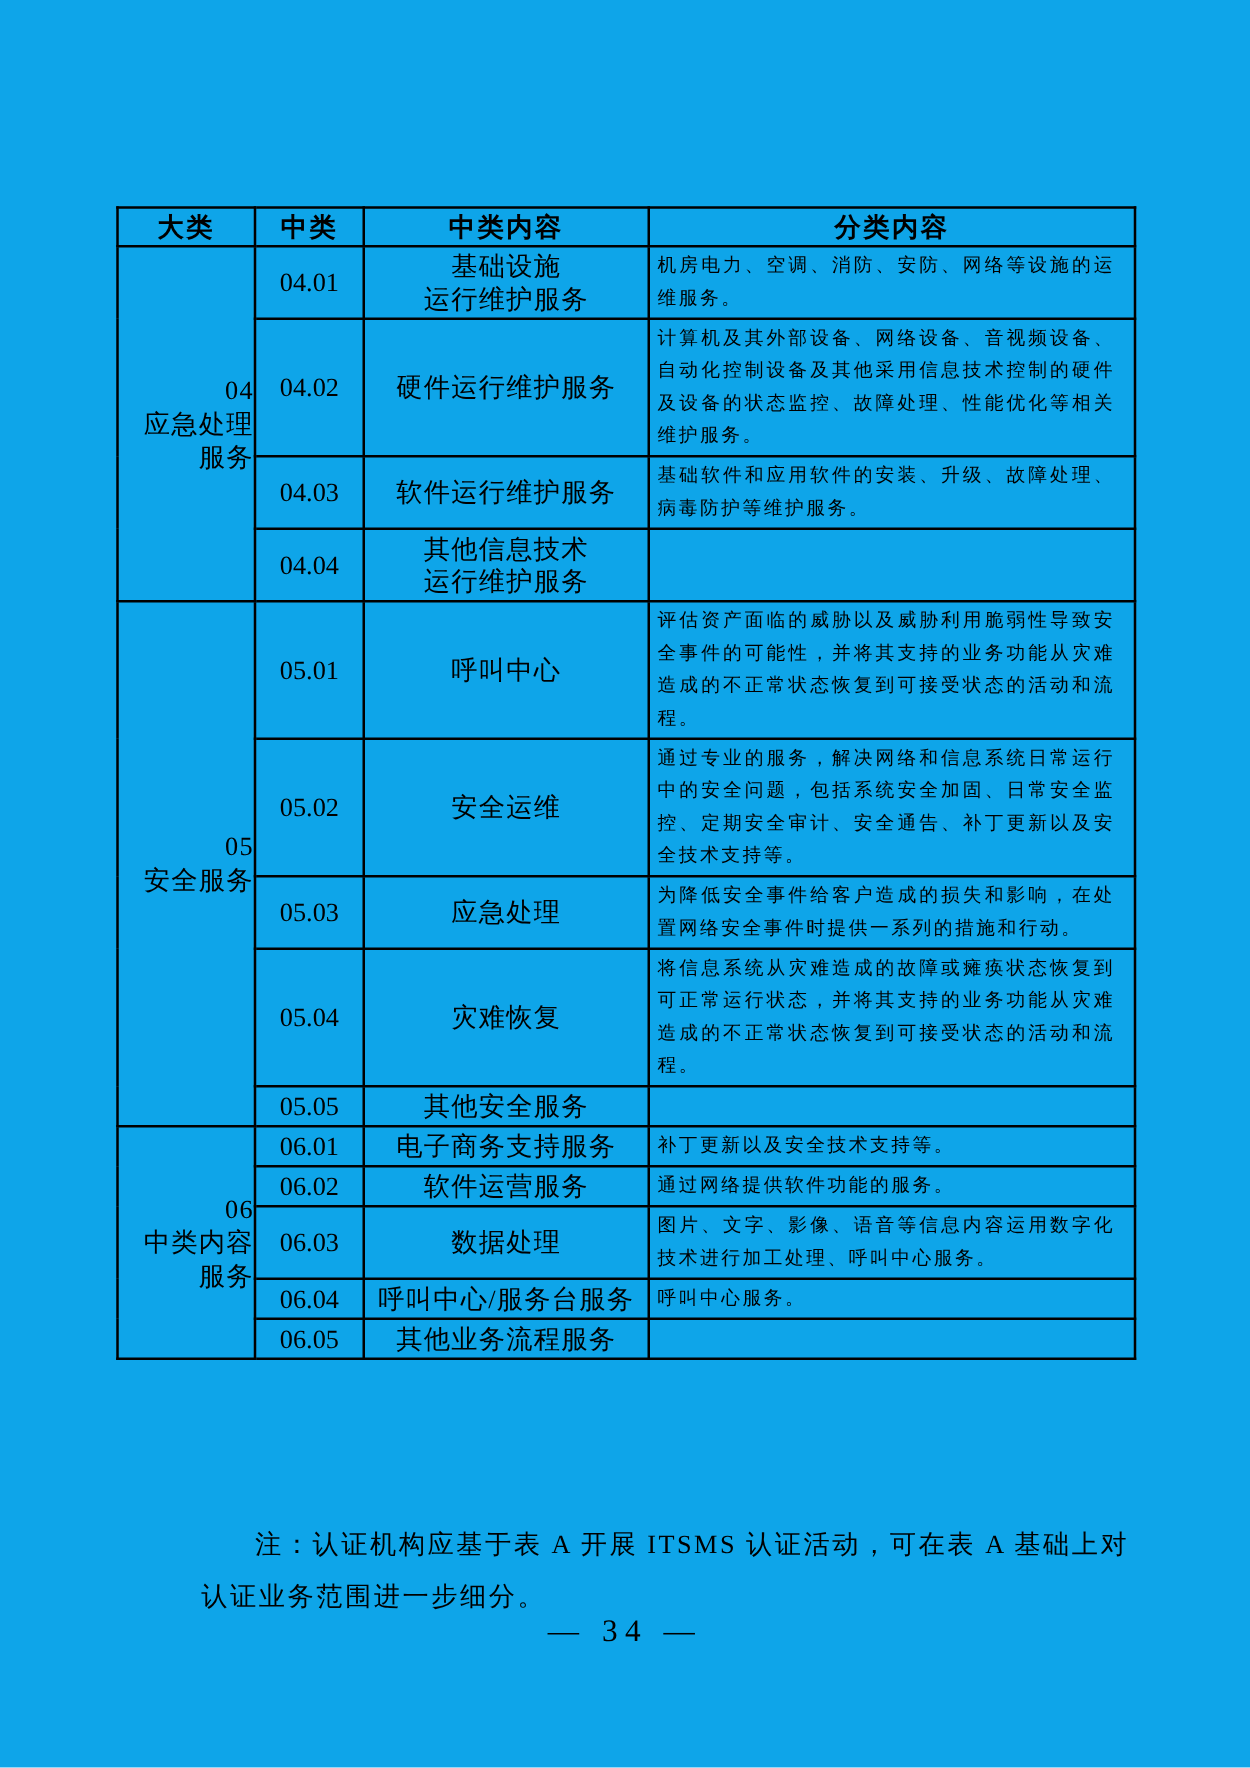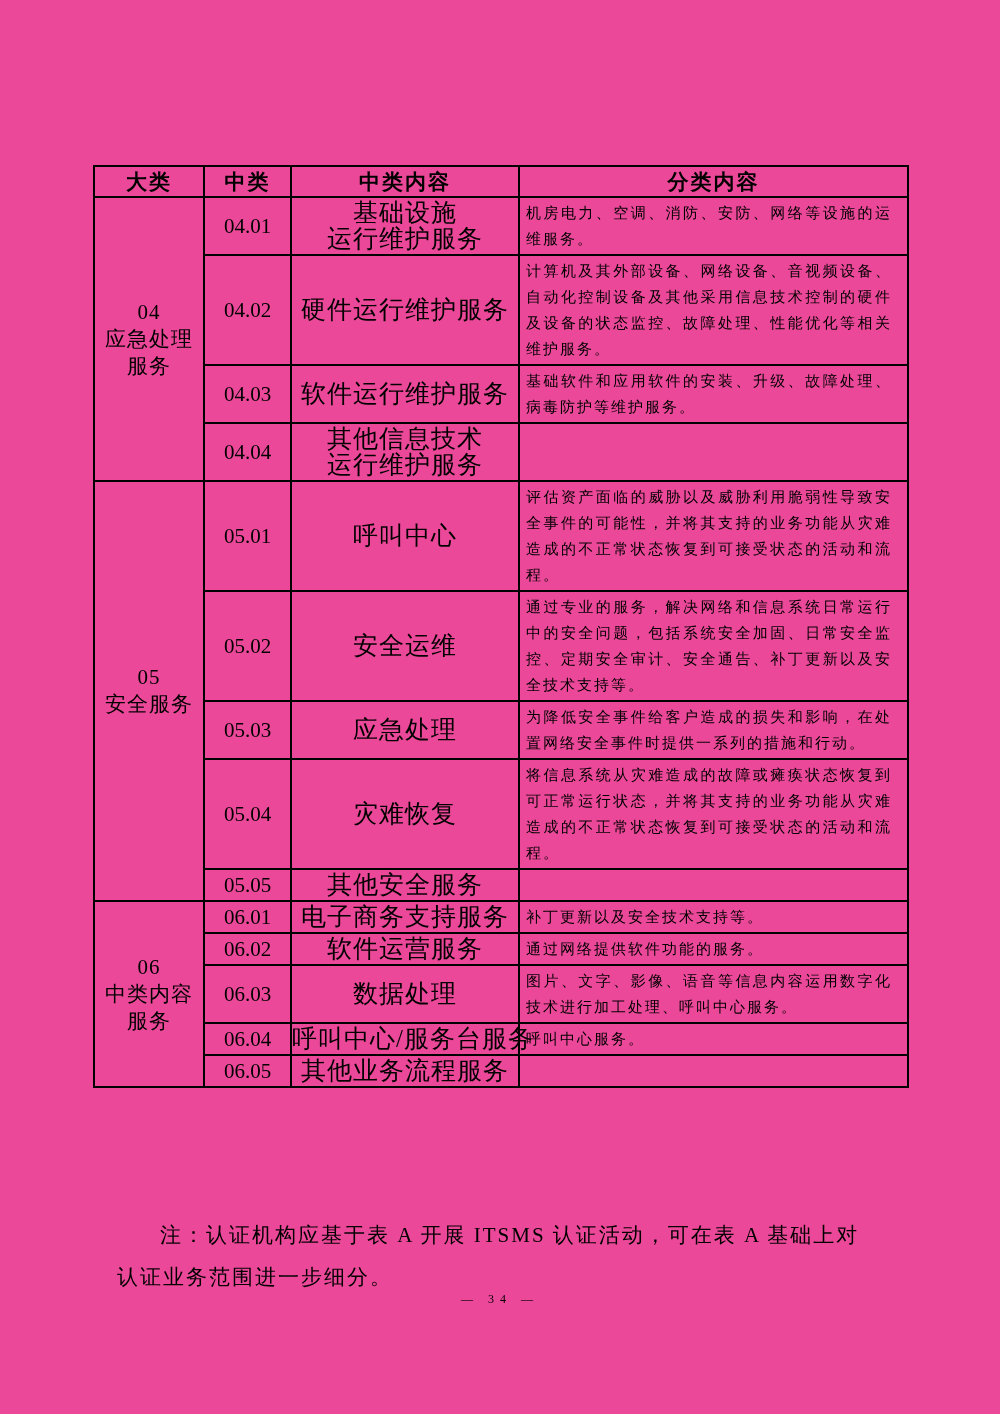--- a/index.html
+++ b/index.html
@@ -1,20 +1,20 @@
 <!DOCTYPE html>
 <html lang="zh"><head>
 <meta charset="utf-8">
 <style>
   html, body { margin: 0; padding: 0; background: #ffffff; }
   .page {
     position: relative;
     width: 1000px;
     height: 1414px;
-    background: #ec4899;
+    background: #0ea5e9;
     color: #000000;
     font-family: "Liberation Serif", "DejaVu Serif", serif;
     overflow: hidden;
   }
   table.doc-table {
     position: absolute;
     left: 93px;
     top: 165px;
     width: 814px;
     border-collapse: collapse;
@@ -26,35 +26,35 @@
   }
   .doc-table th {
     height: 29px;
     font-size: 21px;
     font-weight: bold;
     letter-spacing: 2px;
     text-align: center;
     vertical-align: middle;
   }
   td.cat-cell {
-    text-align: center;
+    text-align: right;
     vertical-align: middle;
     font-size: 21px;
     line-height: 27px;
     letter-spacing: 1px;
   }
   td.code-cell {
     text-align: center;
     vertical-align: middle;
     font-size: 21px;
   }
   td.name-cell {
     text-align: center;
     vertical-align: middle;
-    font-size: 25px;
+    font-size: 21px;
     line-height: 26px;
     letter-spacing: 1px;
     padding: 2px 0;
   }
   td.name-cell div { white-space: nowrap; }
   td.desc-cell {
     vertical-align: middle;
     font-size: 15px;
     line-height: 26px;
     letter-spacing: 2px;
@@ -64,29 +64,29 @@
   }
   .note {
     position: absolute;
     left: 117px;
     top: 1214px;
     width: 790px;
     font-size: 21px;
     letter-spacing: 2px;
     line-height: 42px;
   }
-  .note .note-line { white-space: nowrap; }
+  .note .note-line { white-space: nowrap; margin-left: 44px; }
   .note .note-line.indent { text-indent: 43px; }
   .page-number {
     position: absolute;
     left: 0;
     top: 1292px;
     width: 100%;
     text-align: center;
-    font-size: 12px;
+    font-size: 25px;
     letter-spacing: 6px;
   }
 </style>
 </head>
 <body>
 
 <div class="page">
 
   <table class="doc-table">
     <colgroup>

